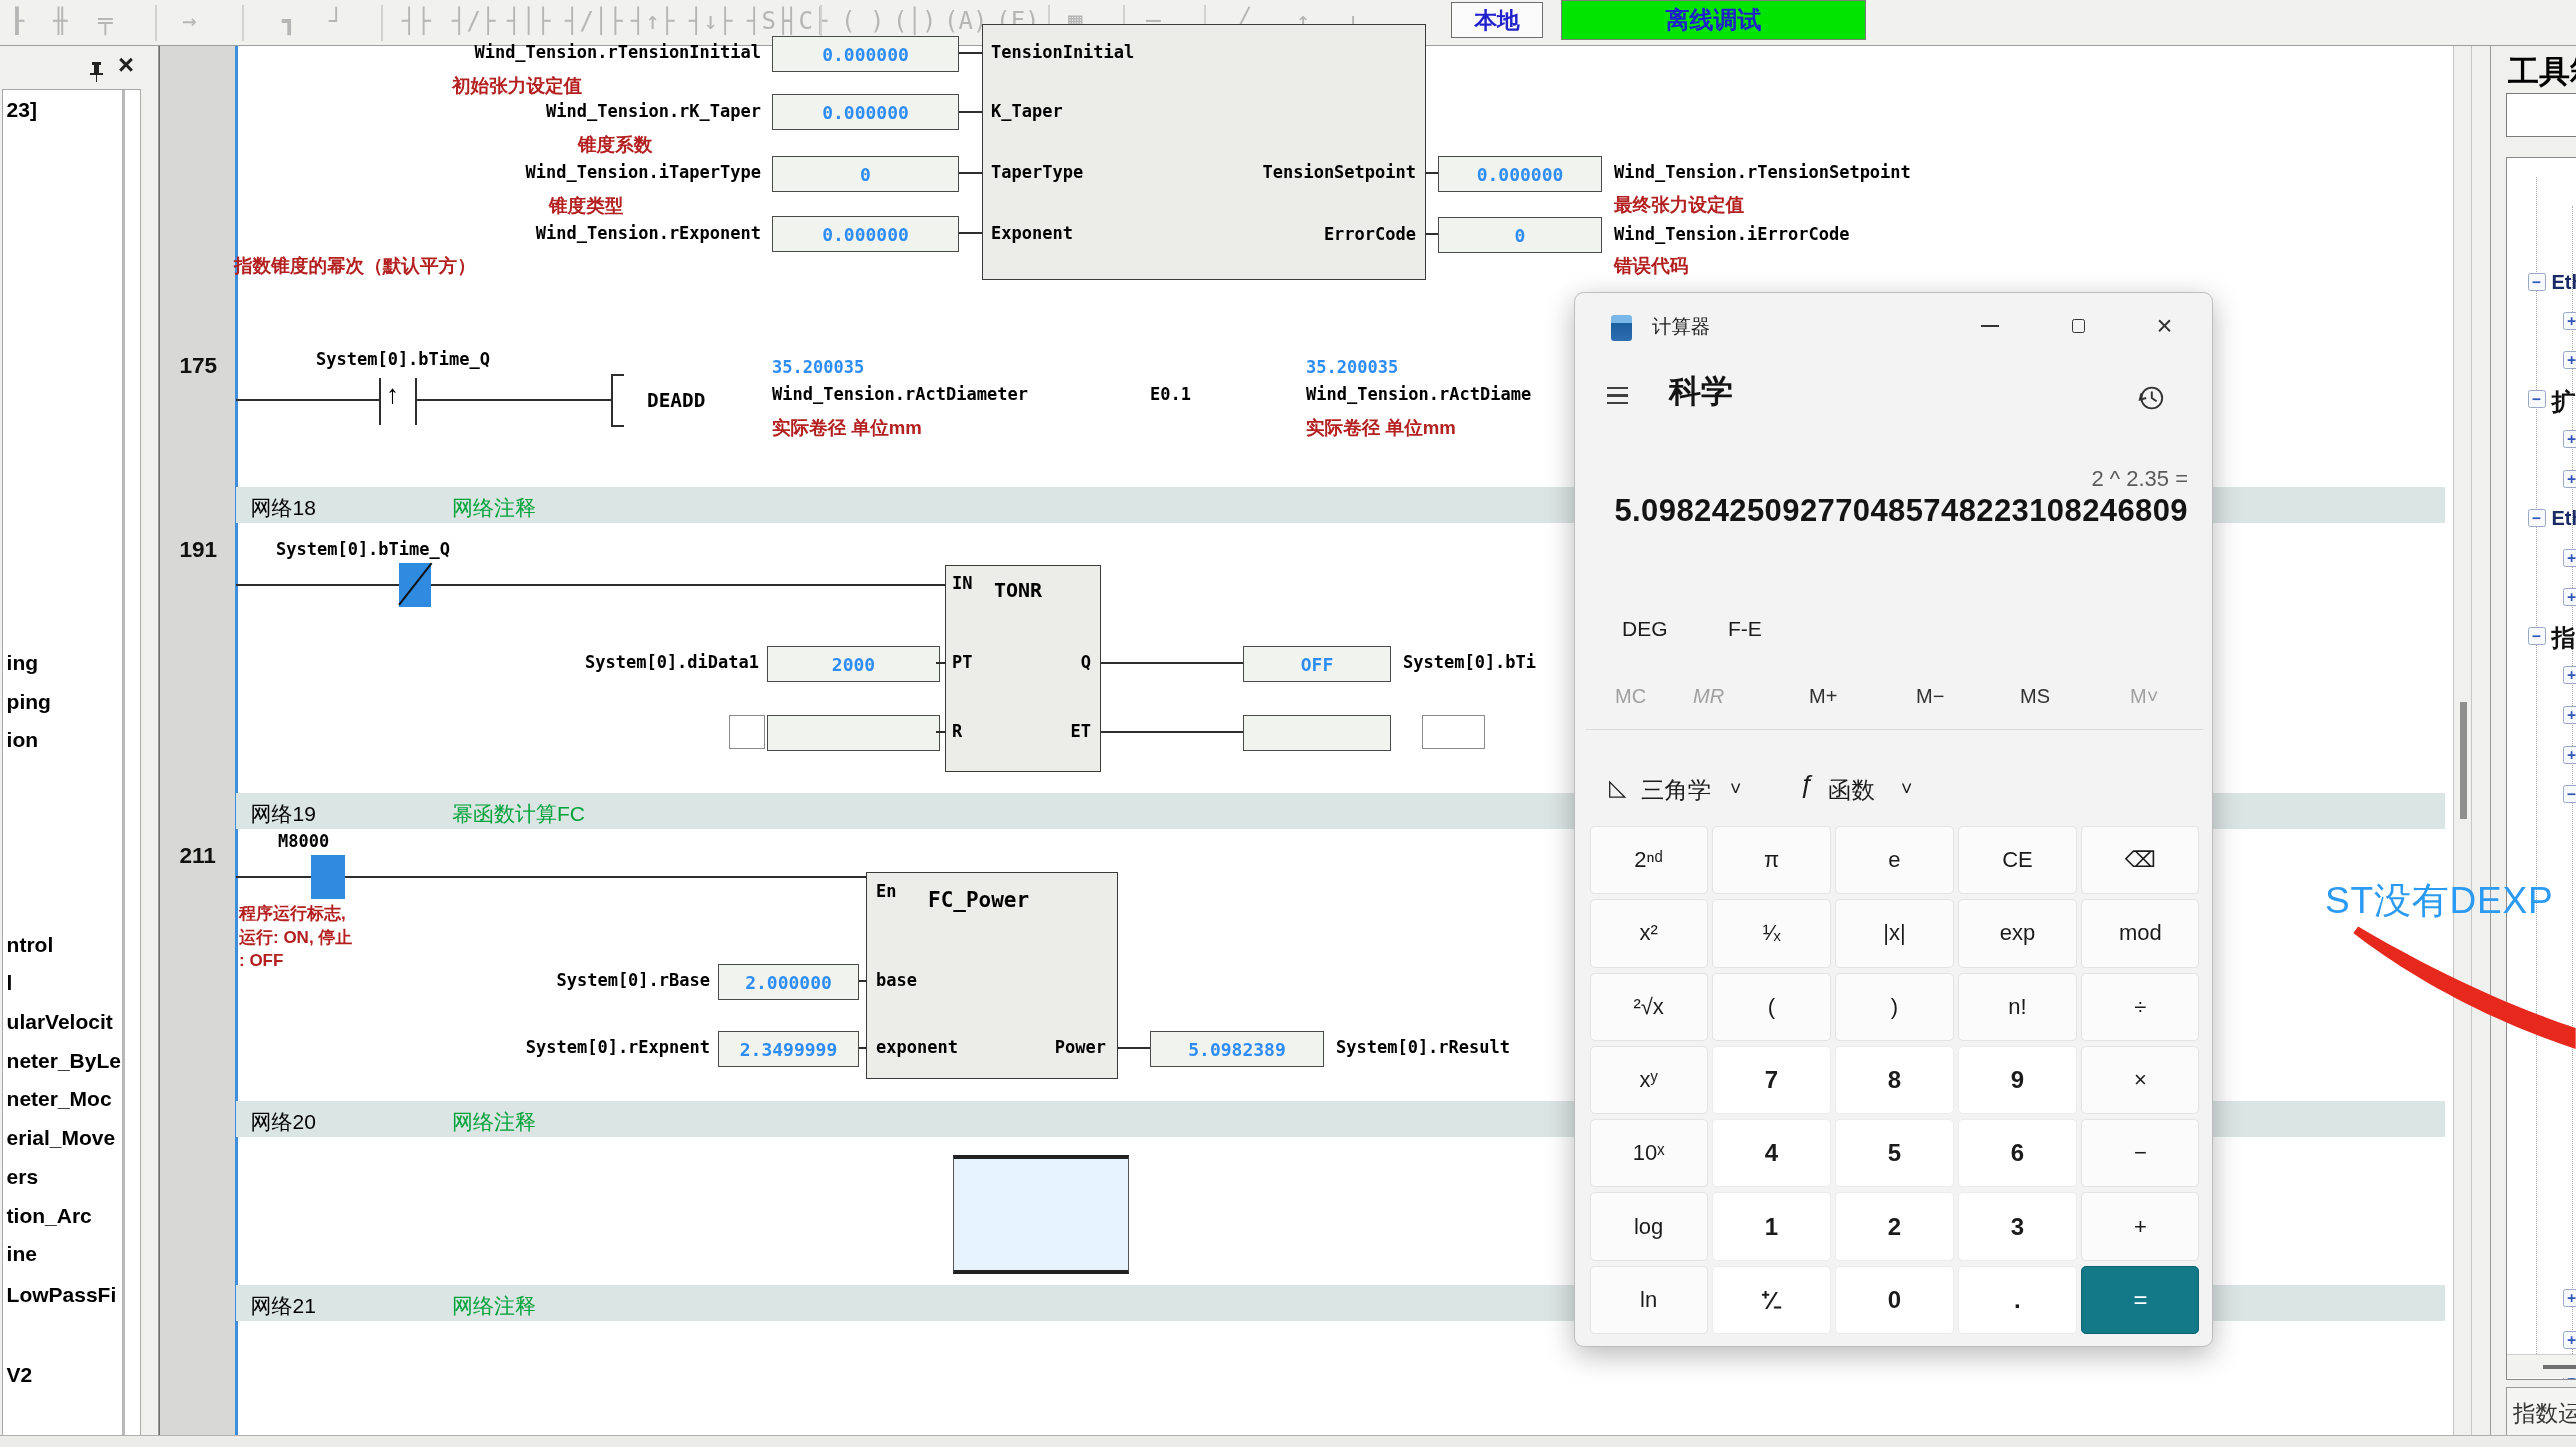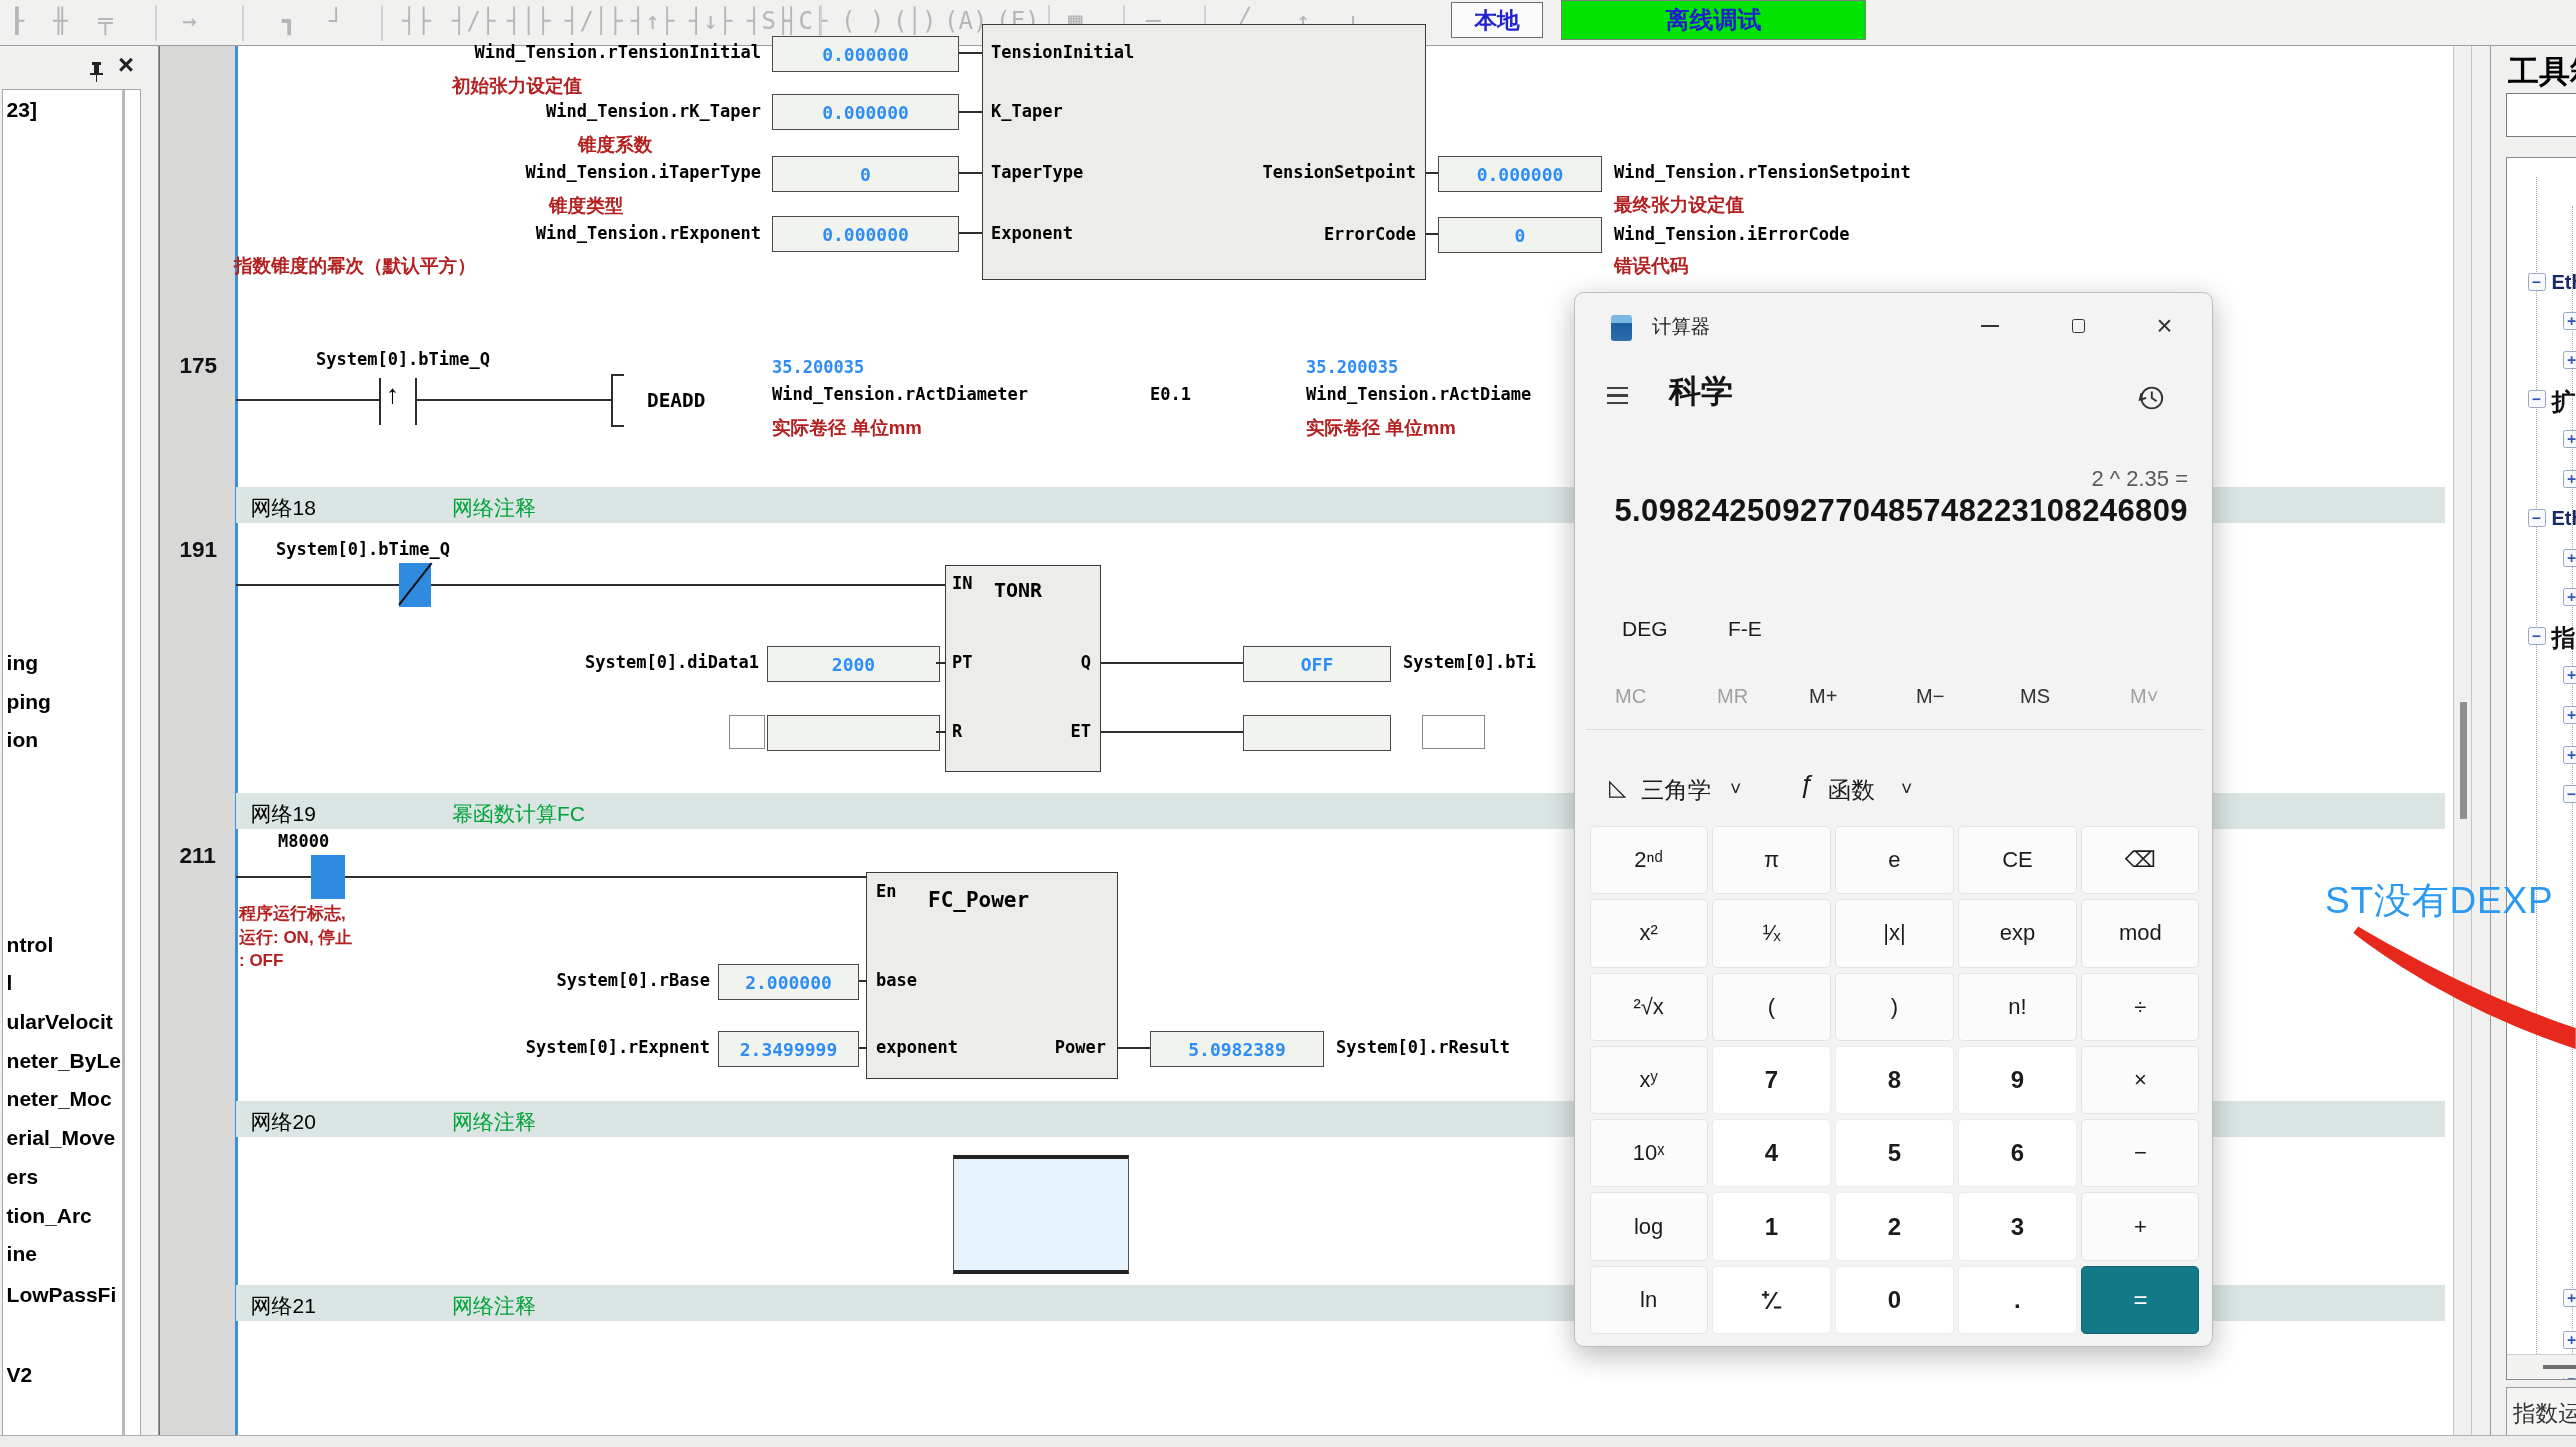--- a/index.html
+++ b/index.html
@@ -351,21 +351,21 @@
       <path d="M8 14 L6 22 L14 20" fill="none" stroke="#333" stroke-width="2.4"></path>
     </svg>
 
     <span style="position:absolute;right:24px;top:173px;font-size:22px;color:#5a5a5a;">2 ^ 2.35 =</span>
     <span style="position:absolute;right:24px;top:200px;font-size:31px;font-weight:700;color:#141414;letter-spacing:0.4px;">5.0982425092770485748223108246809</span>
 
     <span style="position:absolute;left:47px;top:324px;font-size:21px;color:#1b1b1b;">DEG</span>
     <span style="position:absolute;left:153px;top:324px;font-size:21px;color:#1b1b1b;">F-E</span>
 
     <span class="memb dis" style="left:40px;">MC</span>
-    <span class="memb dis" style="left:142px;">MR</span>
+    <span class="memb dis" style="left:118px;font-style:italic;">MR</span>
     <span class="memb" style="left:234px;">M+</span>
     <span class="memb" style="left:341px;">M−</span>
     <span class="memb" style="left:445px;">MS</span>
     <span class="memb dis" style="left:555px;">M˅</span>
     <div style="position:absolute;left:11.3px;top:436px;width:617px;height:0.8px;background:#dcdcdc;"></div>
 
     <span style="position:absolute;left:34px;top:481px;font-size:22.6px;color:#1b1b1b;">◺</span>
     <span style="position:absolute;left:66px;top:481px;font-size:23.4px;color:#1b1b1b;">三角学</span>
     <span style="position:absolute;left:155px;top:484px;font-size:19.4px;color:#1b1b1b;">˅</span>
     <span style="position:absolute;left:224px;top:476px;font-size:26px;font-style:italic;color:#1b1b1b;">ƒ</span>

